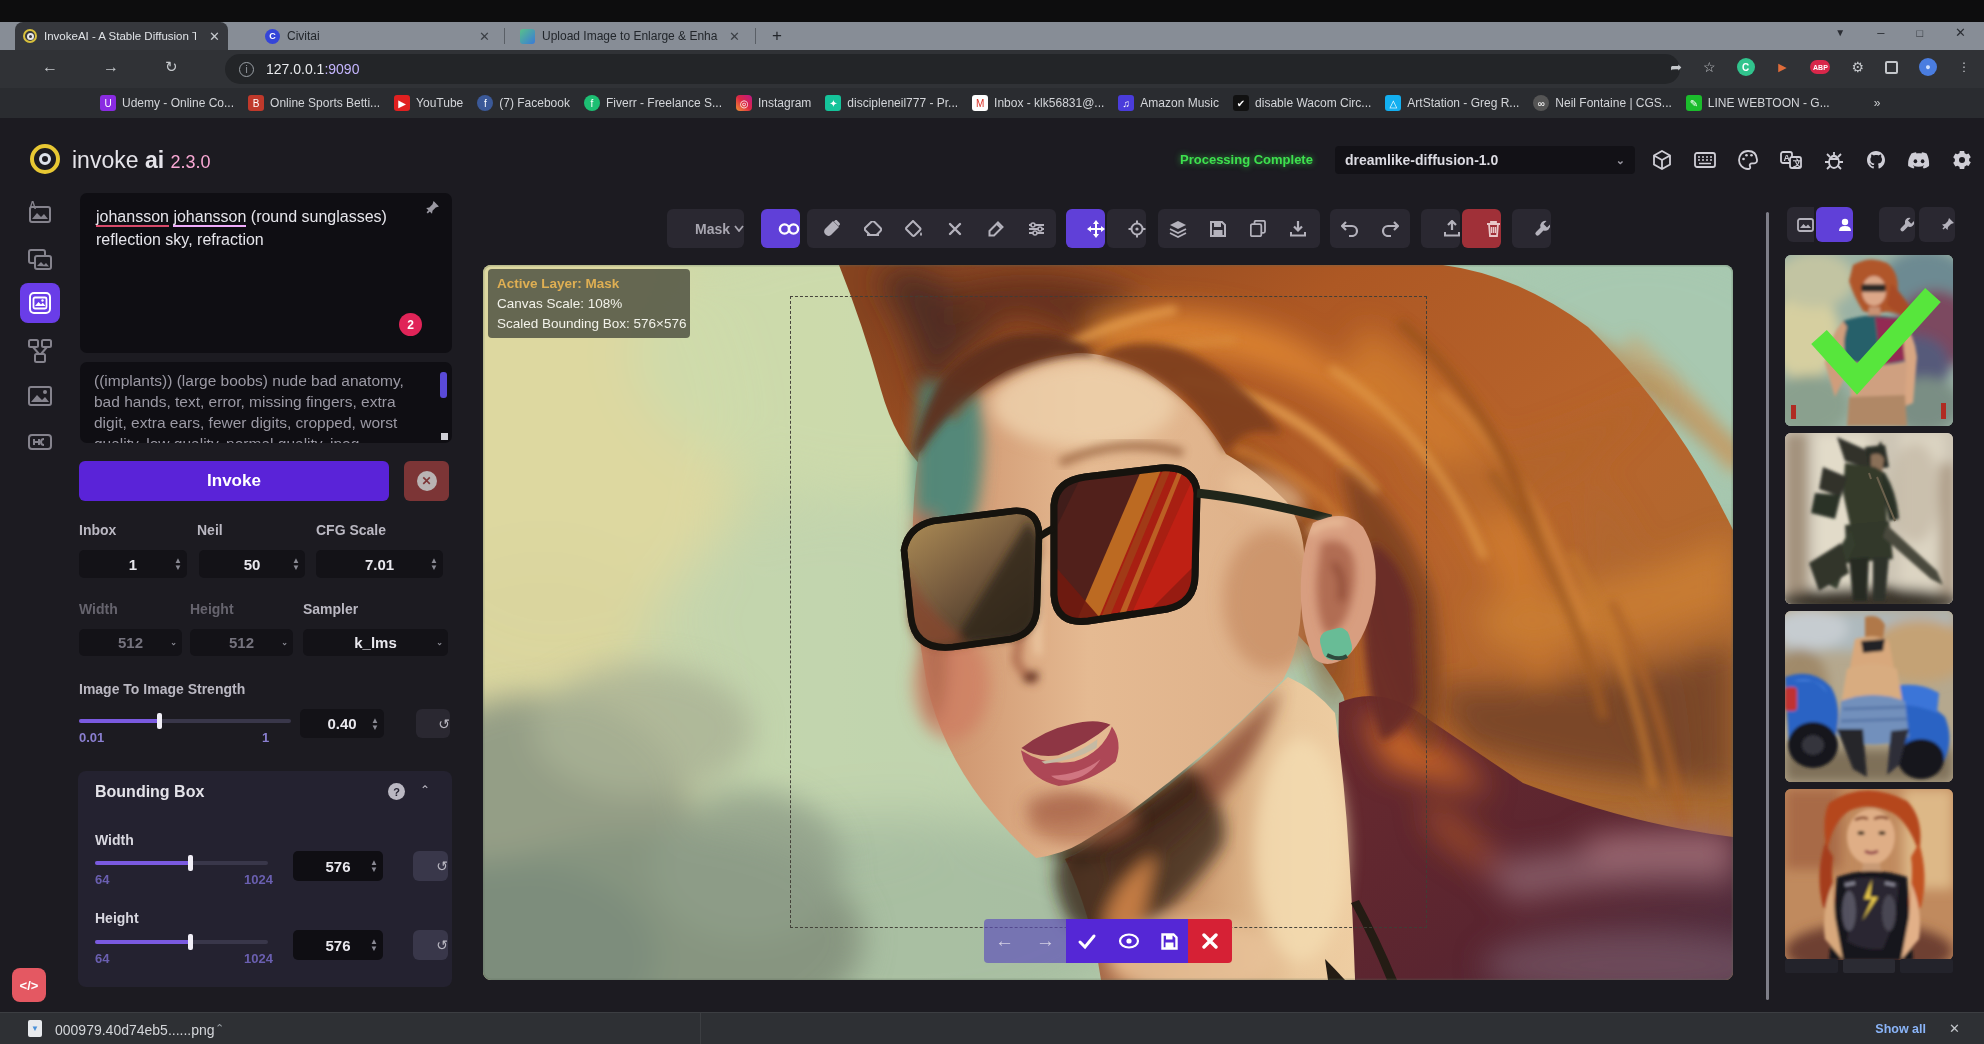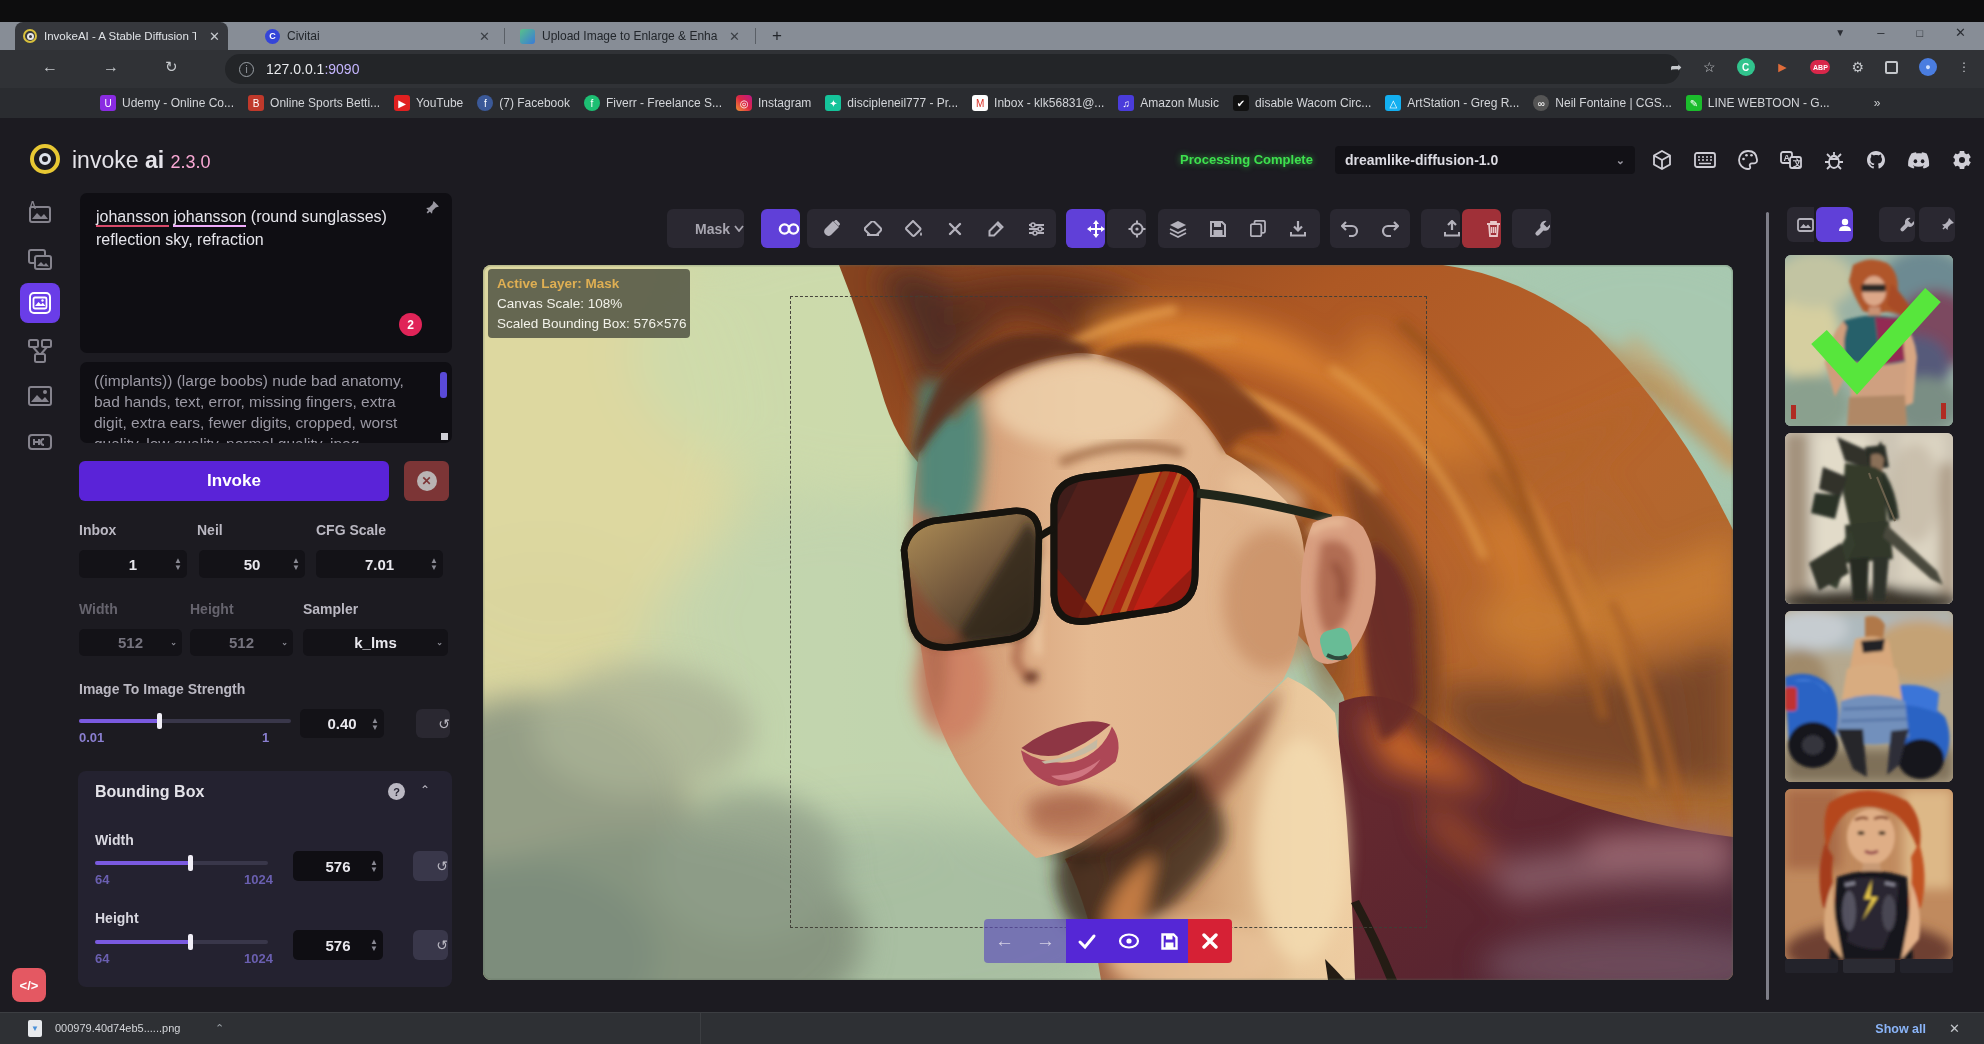--- a/index.html
+++ b/index.html
@@ -748,18 +748,18 @@
   </div>
 <div class="abs" style="left:1785px;top:959px;width:168px;height:14px;display:flex;gap:5px">
   <span style="flex:1;background:#23232b;border-radius:2px"></span>
     <span style="flex:1;background:#2b2b33;border-radius:2px"></span>
     <span style="flex:1;background:#23232b;border-radius:2px"></span>
 </div>
 <div class="abs" style="left:1766px;top:212px;width:3px;height:788px;background:#7e7e88;border-radius:2px"></div>
 
 <div class="abs" style="left:0;top:1012px;width:1984px;height:32px;background:#2e3034;border-top:1px solid #3c3e42">
   <div class="abs" style="left:28px;top:7px;width:14px;height:17px;background:#e8eaed;border-radius:2px;display:flex;align-items:center;justify-content:center;font-size:8px;color:#4a90d8">▼</div>
-  <div class="abs" style="left:55px;top:9px;font-size:11px;color:#d3d5d9">000979.40d74eb5......png</div>
+  <div class="abs" style="left:55px;top:9px;font-size:14px;color:#d3d5d9">000979.40d74eb5......png</div>
   <div class="abs" style="left:215px;top:9px;font-size:11px;color:#9aa0a6">⌃</div>
   <div class="abs" style="left:700px;top:0;width:1px;height:32px;background:#3c3e42"></div>
   <div class="abs" style="right:58px;top:9px;font-size:12.5px;color:#8ab4f8;font-weight:bold">Show all</div>
   <div class="abs" style="right:24px;top:8px;font-size:13px;color:#c4c7cb">✕</div>
 </div>
 
 </body></html>

